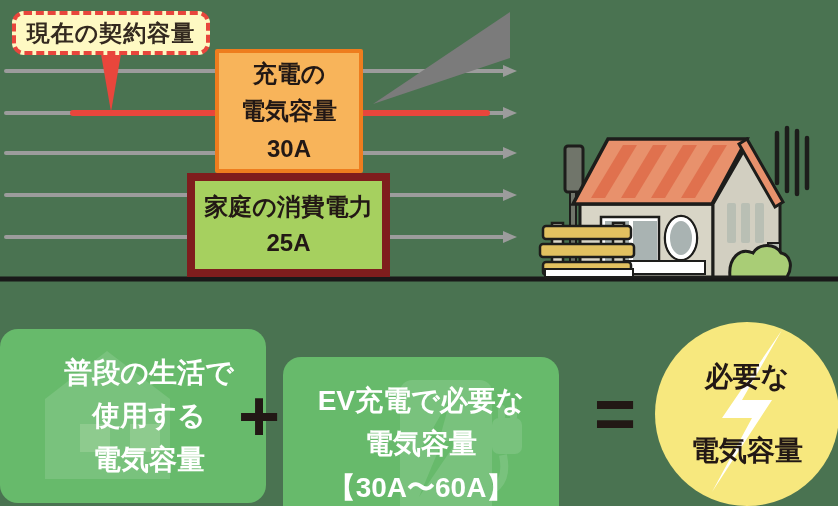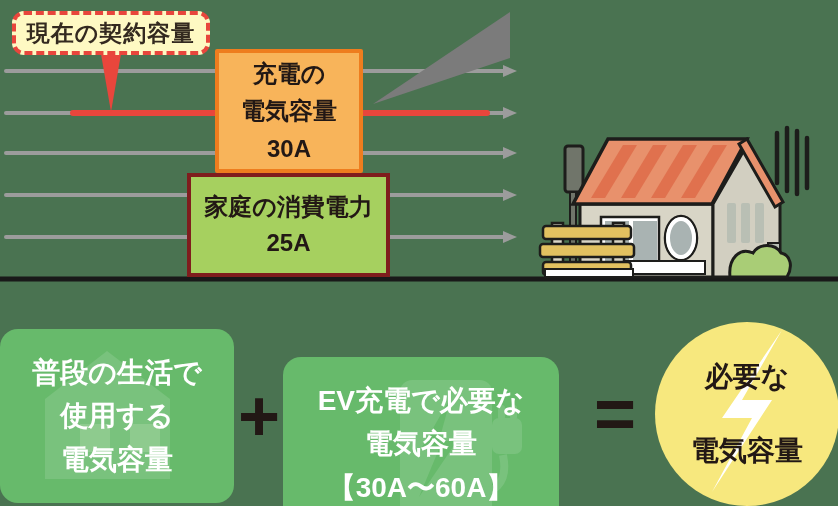--- a/index.html
+++ b/index.html
@@ -17,41 +17,41 @@
     font-size:23px;font-weight:bold;color:#33291f;letter-spacing:1px;
   }
   .orange-box{
     left:215px;top:49px;width:148px;height:124px;box-sizing:border-box;
     background:#f8b45a;border:4px solid #ee7d1e;border-radius:2px;
     display:flex;flex-direction:column;align-items:center;justify-content:center;
     font-size:24px;font-weight:bold;color:#221815;line-height:1.55;text-align:center;
   }
   .green-box-top{
     left:187px;top:173px;width:203px;height:104px;box-sizing:border-box;
-    background:#a6d05f;border:4px solid #7f1d1d;
+    background:#a6d05f;border:8px solid #7f1d1d;
     display:flex;flex-direction:column;align-items:center;justify-content:center;
     font-size:24px;font-weight:bold;color:#221815;line-height:1.5;text-align:center;
   }
   .bubble{
     left:490px;top:3px;width:335px;height:97px;
     background:#7b7b7b;border-radius:14px;
     display:flex;flex-direction:column;align-items:center;justify-content:center;
     font-size:29px;font-weight:bold;color:#ffffff;line-height:1.45;text-align:center;
   }
   .house-svg{left:535px;top:95px;}
 
   
   .sum-box{
     top:329px;height:174px;background:#67ba6b;border-radius:18px;overflow:hidden;
     display:flex;flex-direction:column;align-items:center;justify-content:center;
     font-size:28px;font-weight:bold;color:#ffffff;line-height:1.55;text-align:center;
   }
   .sum-box .wm{position:absolute;inset:0;z-index:0;}
   .sum-box span{position:relative;z-index:1;}
-  .box-daily{left:0;width:234px;}
+  .box-daily{left:0;width:234px;padding-left:32px;}
   .box-ev{left:283px;width:276px;margin-top:28px;}
   .operator{
     top:329px;height:174px;display:flex;align-items:center;justify-content:center;
     font-size:72px;font-weight:bold;color:#221815;
   }
   .op-plus{left:228px;width:62px;}
   .op-equals{left:580px;width:70px;padding-bottom:6px;box-sizing:border-box;}
   .result-circle{
     left:655px;top:322px;width:184px;height:184px;border-radius:50%;
     background:#f7e87e;overflow:hidden;

